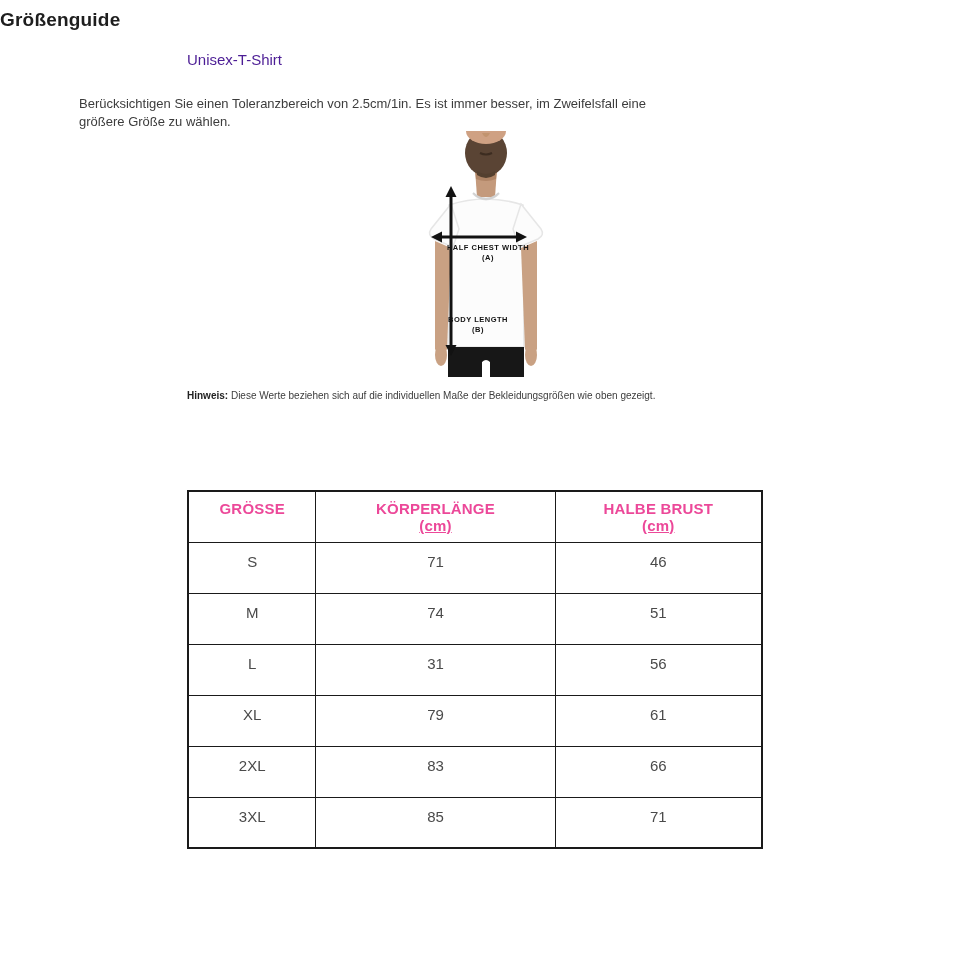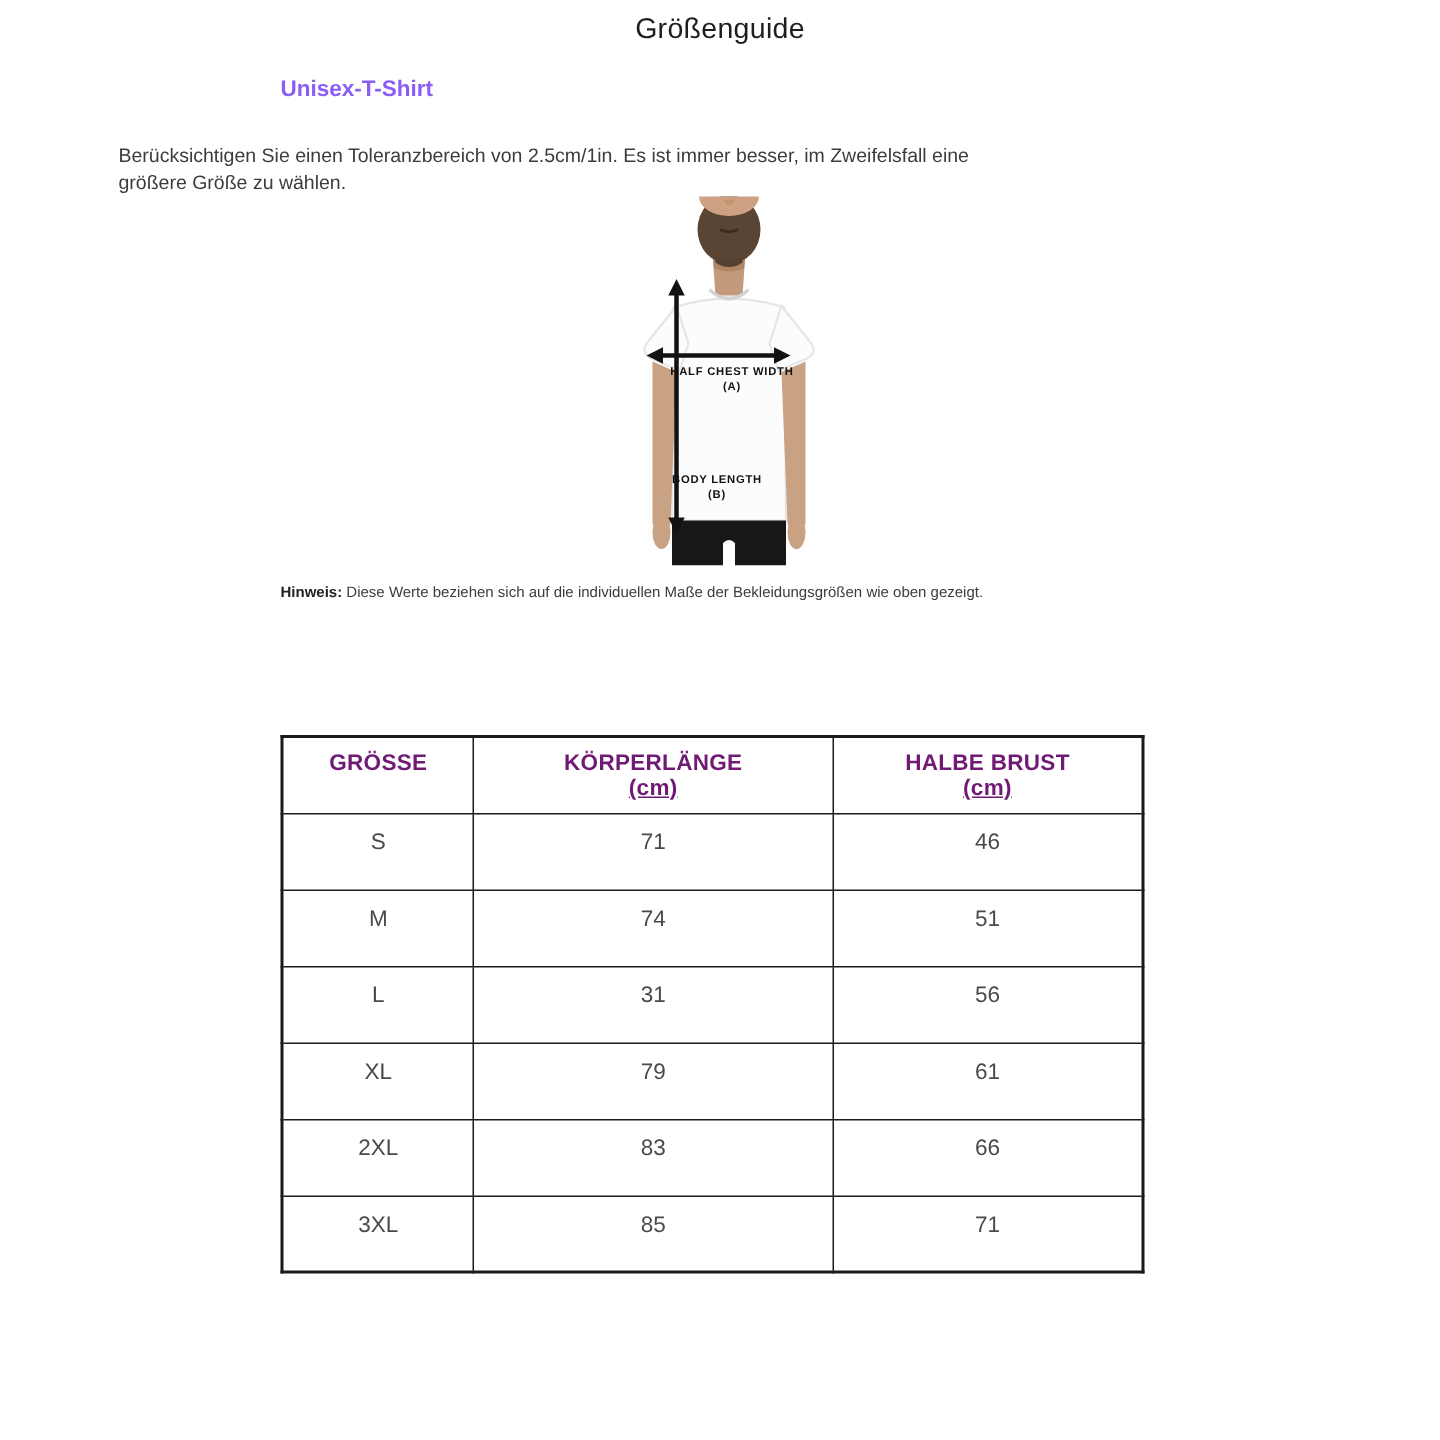--- a/index.html
+++ b/index.html
@@ -7,33 +7,32 @@
   body {
     width: 960px; height: 960px;
     font-family: "Liberation Sans", sans-serif;
     color: #3f3f3f;
     overflow: hidden;
   }
   .page { width: 960px; height: 960px; background: #ffffff; position: relative; }
 
   .page-title {
     padding-top: 9px;
-    text-align: center;
     font-size: 19px;
     line-height: 22px;
-    font-weight: 400;
+    font-weight: 700;
     color: #1e1e1e;
     letter-spacing: 0.2px;
   }
   .product-title {
     margin: 20px 0 0 187px;
     font-size: 15px;
     line-height: 18px;
-    font-weight: 700;
-    color: #8b5cf6;
+    font-weight: 400;
+    color: #4c1d95;
   }
   .tolerance-note {
     margin: 26px 0 0 79px;
     width: 592px;
     font-size: 13px;
     line-height: 18px;
     color: #3c3c3c;
   }
 
   .figure {
@@ -63,21 +62,21 @@
     border: 1.5px solid #1a1a1a;
     vertical-align: top;
     text-align: center;
     height: 51px;
   }
   table.size-table th {
     padding-top: 8px;
     font-size: 15px;
     line-height: 17px;
     font-weight: 700;
-    color: #701a75;
+    color: #ec4899;
     letter-spacing: 0.2px;
   }
   table.size-table td {
     padding-top: 10px;
     font-size: 15px;
     font-weight: 400;
     color: #4a4a4a;
   }
   .col-size { width: 123px; }
   .col-length { width: 230px; }

